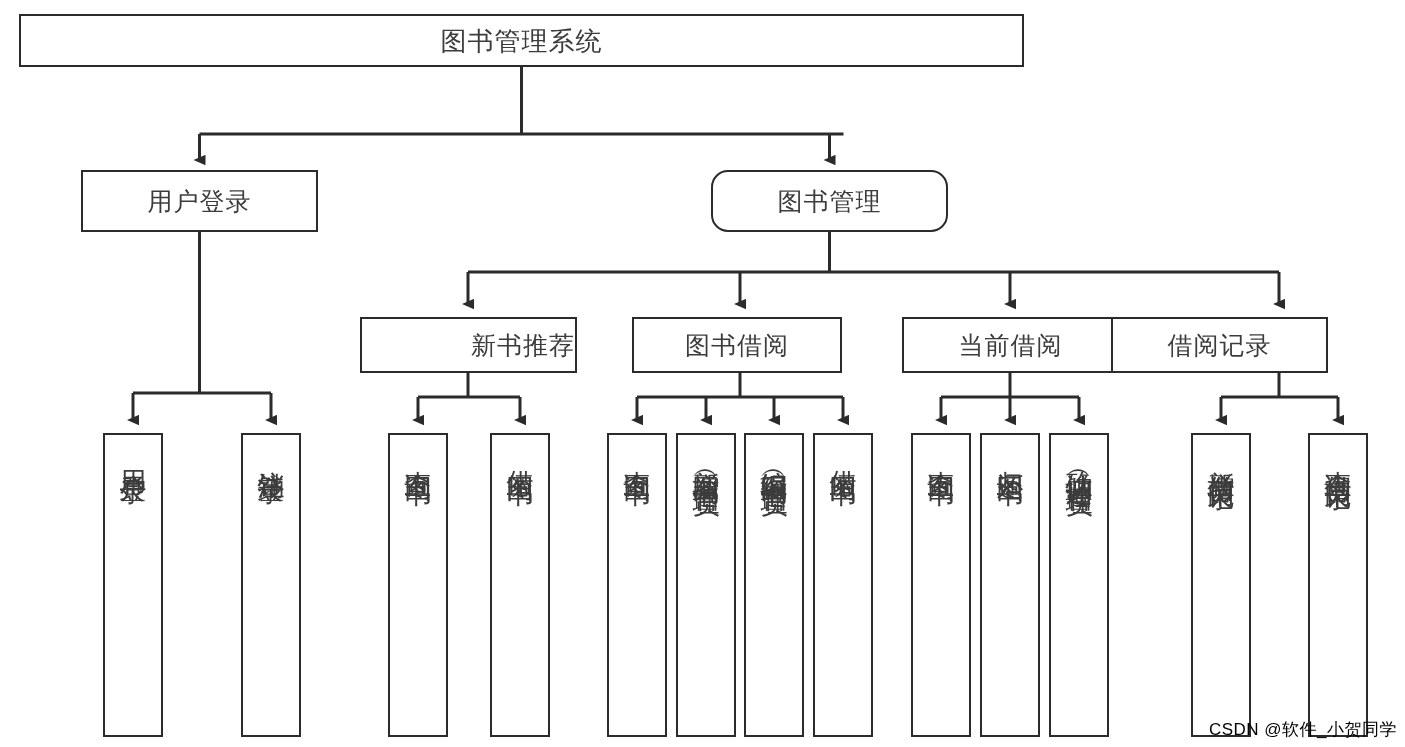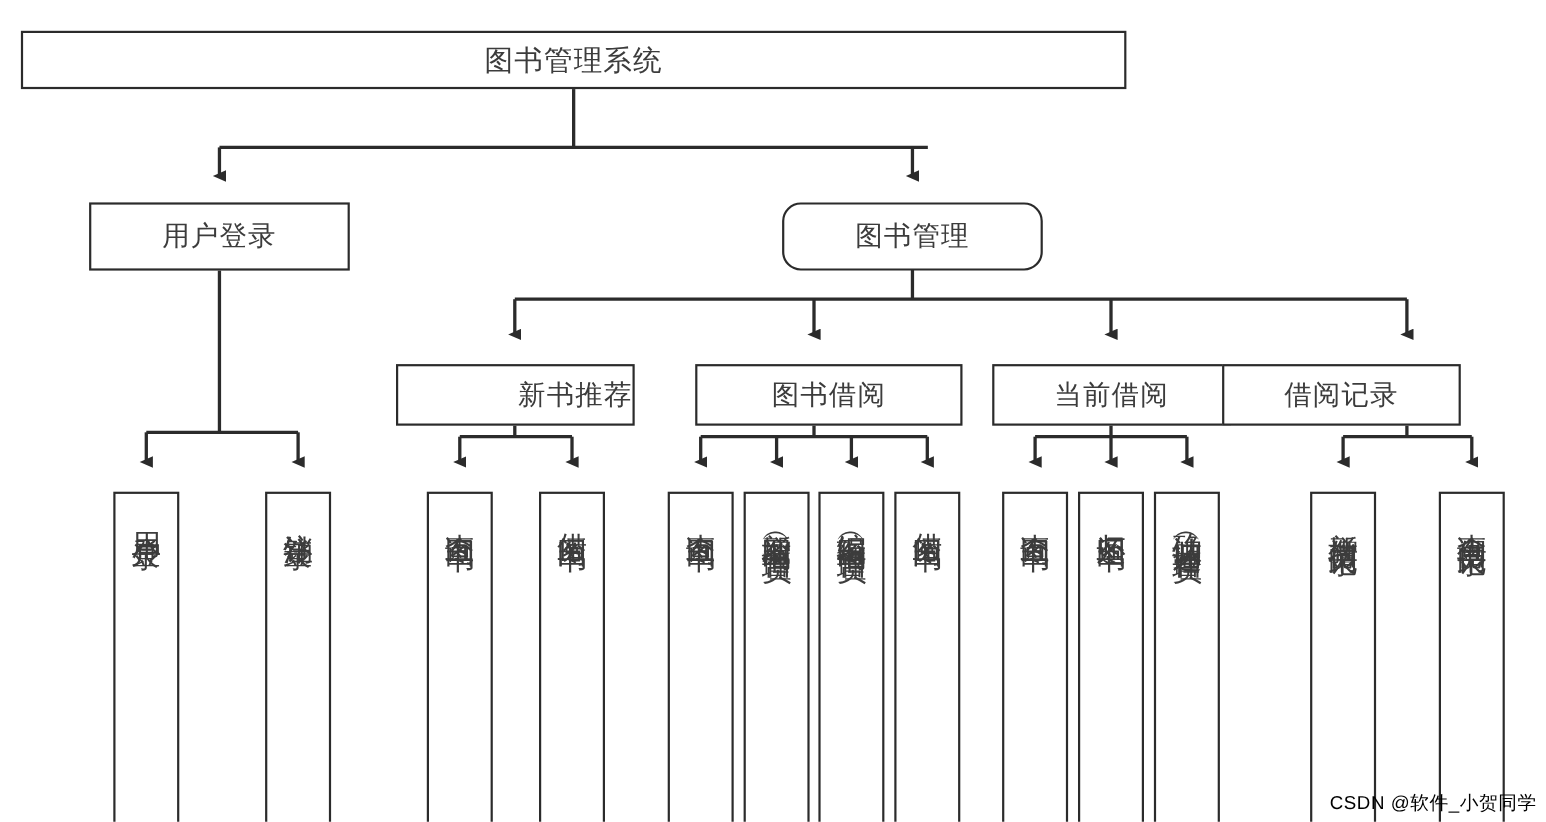--- a/index.html
+++ b/index.html
@@ -18,21 +18,20 @@
   
   .node{
     position:absolute;
     box-sizing:border-box;
     background:#ffffff;
     border:2px solid #2b2b2b;
     display:flex;
     align-items:center;
     justify-content:center;
     color:#3c3c3c;
-    margin-top:14px;
   }
   .node .lbl{
     display:block;
     white-space:nowrap;
     letter-spacing:1px;
   }
 
   
   .h-node .lbl{
     font-size:25px;
@@ -130,21 +129,21 @@
   </div>
 
   <div class="node h-node" style="left:711px;top:170px;width:237px;height:62px;border-radius:17px;">
     <span class="lbl">图书管理</span>
   </div>
 
   <div class="node h-node" style="left:360px;top:317px;width:217px;height:56px;justify-content:flex-end;">
     <span class="lbl">新书推荐</span>
   </div>
 
-  <div class="node h-node" style="left:632px;top:317px;width:243px;height:56px;">
+  <div class="node h-node" style="left:632px;top:317px;width:210px;height:56px;">
     <span class="lbl">图书借阅</span>
   </div>
 
   <div class="node h-node" style="left:902px;top:317px;width:217px;height:56px;">
     <span class="lbl">当前借阅</span>
   </div>
 
   <div class="node h-node" style="left:1111px;top:317px;width:217px;height:56px;">
     <span class="lbl">借阅记录</span>
   </div>

